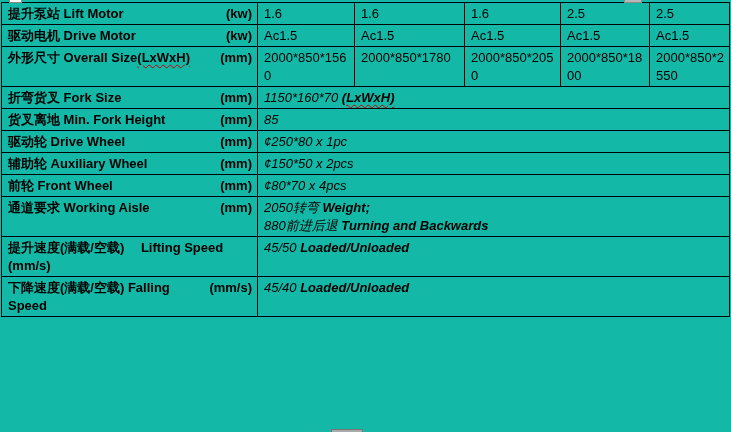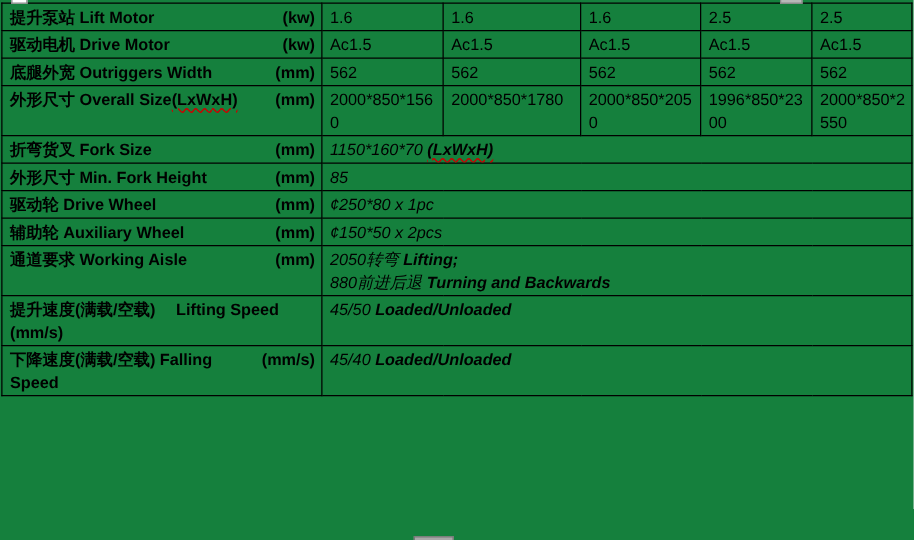--- a/index.html
+++ b/index.html
@@ -5,21 +5,21 @@
   html, body {
     margin: 0;
     padding: 0;
     background: #ffffff;
     font-family: "Liberation Sans", "DejaVu Sans", sans-serif;
   }
   .page {
     position: relative;
     width: 731px;
     height: 432px;
-    background: #15803d;
+    background: #14b8a6;
     overflow: hidden;
   }
   table.spec {
     position: absolute;
     left: 1px;
     top: 2px;
     border-collapse: collapse;
     table-layout: fixed;
     width: 728px;
     font-size: 13px;
@@ -104,56 +104,43 @@
           </td>
           <td class="value-cell">Ac1.5</td>
           <td class="value-cell">Ac1.5</td>
           <td class="value-cell">Ac1.5</td>
           <td class="value-cell">Ac1.5</td>
           <td class="value-cell">Ac1.5</td>
         </tr>
         <tr>
           <td class="label-cell">
             <div class="cellflex">
-              <span>底腿外宽 Outriggers Width</span>
-              <span class="unit">(mm)</span>
-            </div>
-          </td>
-          <td class="value-cell">562</td>
-          <td class="value-cell">562</td>
-          <td class="value-cell">562</td>
-          <td class="value-cell">562</td>
-          <td class="value-cell">562</td>
-        </tr>
-        <tr>
-          <td class="label-cell">
-            <div class="cellflex">
               <span><span>外形尺寸 Overall Size</span><span class="wavy">(LxWxH)</span></span>
               <span class="unit">(mm)</span>
             </div>
           </td>
           <td class="value-cell">2000*850*1560</td>
           <td class="value-cell">2000*850*1780</td>
           <td class="value-cell">2000*850*2050</td>
-          <td class="value-cell">1996*850*2300</td>
+          <td class="value-cell">2000*850*1800</td>
           <td class="value-cell">2000*850*2550</td>
         </tr>
         <tr>
           <td class="label-cell">
             <div class="cellflex">
               <span>折弯货叉 Fork Size</span>
               <span class="unit">(mm)</span>
             </div>
           </td>
           <td class="merged-cell" colspan="5"><span>1150*160*70 </span><span class="b wavy">(LxWxH)</span></td>
         </tr>
         <tr>
           <td class="label-cell">
             <div class="cellflex">
-              <span>外形尺寸 Min. Fork Height</span>
+              <span>货叉离地 Min. Fork Height</span>
               <span class="unit">(mm)</span>
             </div>
           </td>
           <td class="merged-cell" colspan="5">85</td>
         </tr>
         <tr>
           <td class="label-cell">
             <div class="cellflex">
               <span>驱动轮  Drive Wheel</span>
               <span class="unit">(mm)</span>
@@ -166,25 +153,34 @@
             <div class="cellflex">
               <span>辅助轮 Auxiliary Wheel</span>
               <span class="unit">(mm)</span>
             </div>
           </td>
           <td class="merged-cell" colspan="5">¢150*50 x 2pcs</td>
         </tr>
         <tr>
           <td class="label-cell">
             <div class="cellflex">
+              <span>前轮 Front Wheel</span>
+              <span class="unit">(mm)</span>
+            </div>
+          </td>
+          <td class="merged-cell" colspan="5">¢80*70 x 4pcs</td>
+        </tr>
+        <tr>
+          <td class="label-cell">
+            <div class="cellflex">
               <span>通道要求  Working Aisle</span>
               <span class="unit">(mm)</span>
             </div>
           </td>
-          <td class="merged-cell" colspan="5"><span>2050转弯 </span><span class="b">Lifting;</span><br><span>880前进后退 </span><span class="b">Turning and Backwards</span></td>
+          <td class="merged-cell" colspan="5"><span>2050转弯 </span><span class="b">Weight;</span><br><span>880前进后退 </span><span class="b">Turning and Backwards</span></td>
         </tr>
         <tr>
           <td class="label-cell">
             <div class="cellflex">
               <span><span>提升速度(满载/空载)　 Lifting Speed</span><br><span>(mm/s)</span></span>
             </div>
           </td>
           <td class="merged-cell" colspan="5"><span>45/50 </span><span class="b">Loaded/Unloaded</span></td>
         </tr>
         <tr>

